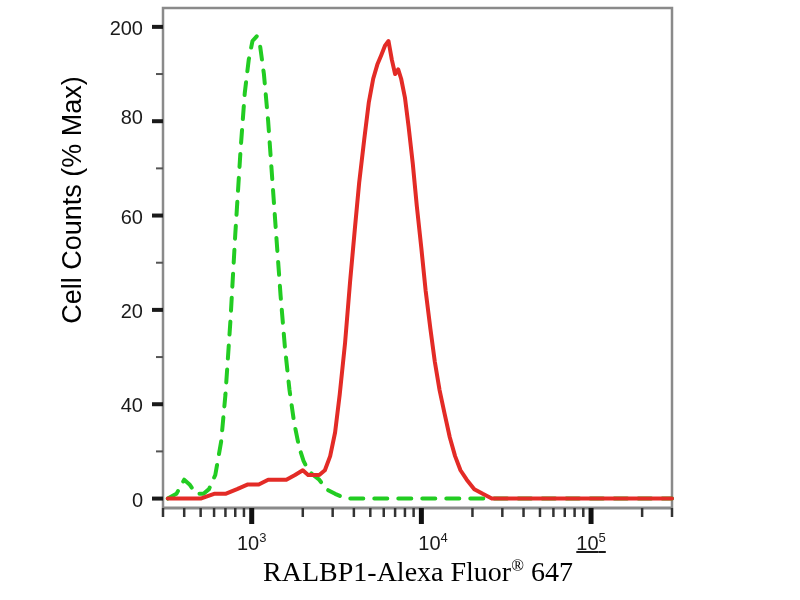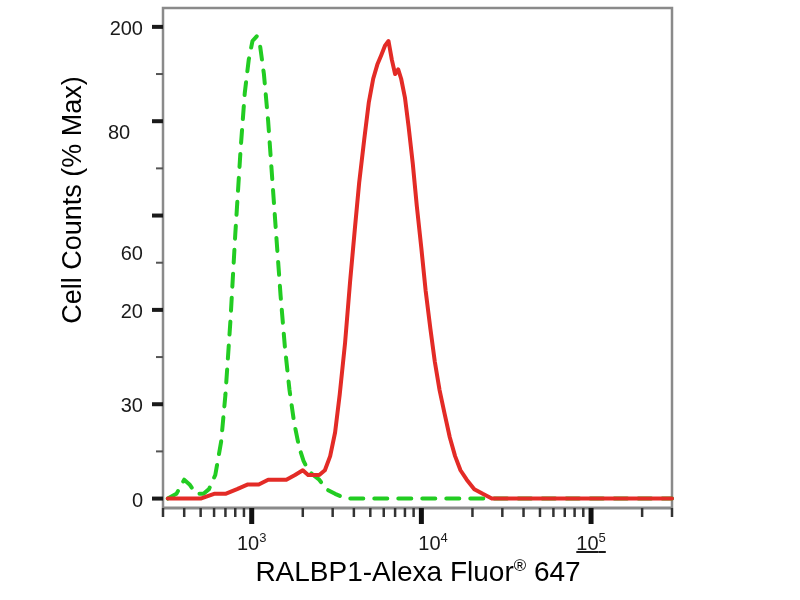--- a/index.html
+++ b/index.html
@@ -37,20 +37,21 @@
   }
   .xlabel {
     position: absolute;
     left: 163px;
     top: 556px;
     width: 510px;
     text-align: center;
     font-size: 28px;
     color: #000;
     white-space: nowrap;
+    font-family: Liberation Serif, serif;
   }
   .xlabel sup {
     font-size: 0.6em;
     vertical-align: super;
   }
   .ytick-label {
     position: absolute;
     width: 48px;
     text-align: right;
     font-size: 20px;
@@ -121,24 +122,24 @@
       <line x1="583.2849062174361" y1="508" x2="583.2849062174361" y2="517" stroke="#333" stroke-width="2.5"></line>
       <line x1="591.0484271158973" y1="508" x2="591.0484271158973" y2="524" stroke="#111" stroke-width="5"></line>
       <line x1="642.1231830468861" y1="508" x2="642.1231830468861" y2="517" stroke="#333" stroke-width="2.5"></line>
       <line x1="672" y1="508" x2="672" y2="517" stroke="#333" stroke-width="2.5"></line>
       <path d="M 167.76 498.57 L 176.43 493.85 L 184.20 479.70 L 189.53 484.42 L 196.08 493.85 L 203.53 493.85 L 208.99 489.13 L 215.29 474.98 L 221.10 441.96 L 225.43 394.79 L 230.52 319.32 L 235.27 234.42 L 240.60 149.51 L 244.77 92.91 L 248.71 59.89 L 252.45 41.02 L 256.70 36.30 L 260.07 45.74 L 263.91 74.04 L 268.16 121.21 L 272.17 177.81 L 276.51 239.13 L 280.60 295.74 L 284.95 347.62 L 289.50 390.08 L 294.20 423.09 L 299.01 446.68 L 303.52 460.83 L 308.12 470.26 L 313.09 474.98 L 319.23 479.70 L 326.26 489.13 L 335.08 493.85 L 346.10 498.57 L 370.31 498.57 L 421.38 498.57 L 502.33 498.57 L 591.05 498.57 L 672.00 498.57" fill="none" stroke="#22CC22" stroke-width="4" stroke-linecap="round" stroke-linejoin="round" stroke-dasharray="13 11"></path>
       <path d="M 167.76 498.57 L 184.20 498.57 L 200.64 498.57 L 214.07 493.85 L 225.43 493.85 L 237.09 489.13 L 247.94 484.42 L 258.74 484.42 L 268.16 479.70 L 276.51 479.70 L 286.35 479.70 L 295.03 474.98 L 302.79 470.26 L 308.12 474.98 L 313.09 474.98 L 319.23 474.98 L 324.90 470.26 L 330.17 456.11 L 335.08 432.53 L 339.69 394.79 L 345.07 342.91 L 350.09 281.58 L 354.78 229.70 L 359.19 182.53 L 364.16 140.08 L 368.82 102.34 L 373.20 78.75 L 377.33 64.60 L 381.24 55.17 L 384.96 45.74 L 388.50 41.02 L 391.87 59.89 L 395.10 74.04 L 398.19 69.32 L 401.16 78.75 L 404.94 97.62 L 408.53 125.92 L 412.79 163.66 L 416.82 206.11 L 421.38 248.57 L 425.68 291.02 L 430.39 328.75 L 434.82 361.77 L 439.57 390.08 L 444.58 413.66 L 449.77 437.25 L 455.09 456.11 L 460.48 470.26 L 466.71 479.70 L 474.28 489.13 L 482.75 493.85 L 491.79 498.57 L 502.33 498.57 L 539.97 498.57 L 591.05 498.57 L 642.12 498.57 L 672.00 498.57" fill="none" stroke="#E32B26" stroke-width="4" stroke-linecap="round" stroke-linejoin="round"></path>
     </svg>
 
   <div id="ytick-labels">
       <div class="ytick-label" style="left: 95px; top: 498.566px;">0</div>
-      <div class="ytick-label" style="left: 95px; top: 404.226px;">30</div>
+      <div class="ytick-label" style="left: 95px; top: 404.226px;">40</div>
       <div class="ytick-label" style="left: 95px; top: 309.887px;">20</div>
-      <div class="ytick-label" style="left: 95px; top: 215.547px; margin-top: 36px;">60</div>
-      <div class="ytick-label" style="left: 95px; top: 131px; text-align: center;">80</div>
+      <div class="ytick-label" style="left: 95px; top: 215.547px;">60</div>
+      <div class="ytick-label" style="left: 95px; top: 116px;">80</div>
       <div class="ytick-label" style="left: 95px; top: 26.8679px;">200</div>
     </div>
   <div id="xtick-labels">
       <div class="xtick-label" style="left: 251.715px; top: 530px;"><span>10</span><sup>3</sup></div>
       <div class="xtick-label" style="left: 433px; top: 530px;"><span>10</span><sup>4</sup></div>
       <div class="xtick-label" style="left: 591.048px; top: 530px; text-decoration: underline;"><span>10</span><sup>5</sup></div>
     </div>
 
 </div>
 

